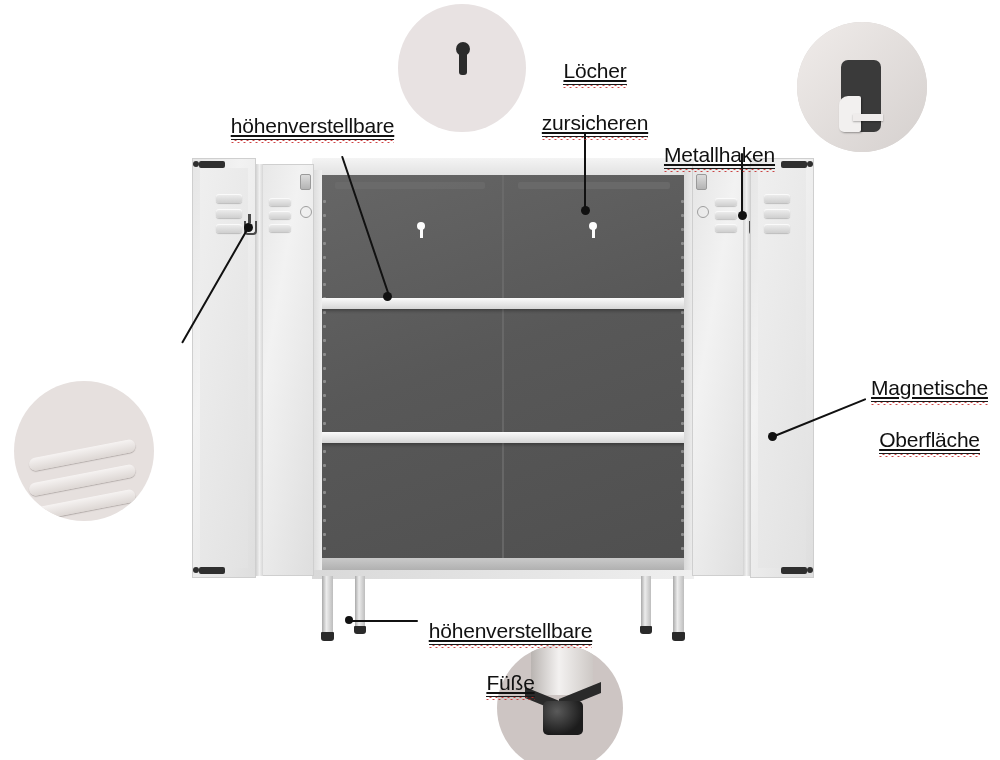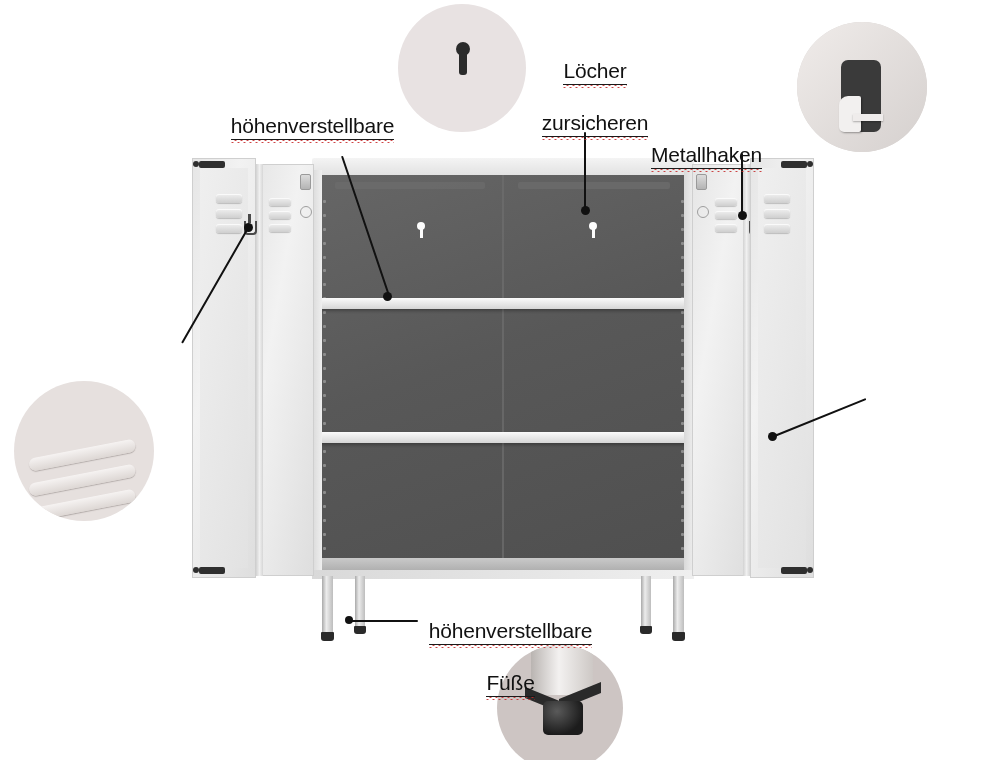--- a/index.html
+++ b/index.html
@@ -20,20 +20,21 @@
     font-size:21px;
     line-height:25px;
     white-space:pre-line;
     letter-spacing:-0.2px;
   }
   .anno span.ln{
     display:inline-block;
     border-bottom:1.5px solid #1a1a1a;
     padding-bottom:1px;
     position:relative;
+    text-decoration:underline;
   }
   
   .anno span.ln::after{
     content:"";
     position:absolute;
     left:0;right:0;bottom:-4px;
     height:3px;
     background-image:
       radial-gradient(circle at 1.5px 2.6px, #c62828 0.9px, transparent 1.1px),
       radial-gradient(circle at 4.5px 0.4px, #c62828 0.9px, transparent 1.1px);
@@ -324,24 +325,28 @@
 
   <div class="anno c" style="left:205px;top:88px;width:215px;">
     <span class="ln">höhenverstellbare</span><br>
   </div>
 
   <div class="anno c" style="left:520px;top:33px;width:150px;">
     <span class="ln">Löcher</span><br>
     <span class="ln">zursicheren</span><br>
   </div>
 
-  <div class="anno c" style="left:624px;top:117px;width:165px;">
+  <div class="anno c" style="left:637px;top:117px;width:165px;">
     <span class="ln">Metallhaken</span>
   </div>
 
+  <div class="anno c" style="left:862px;top:350px;width:135px;">
+    <span class="ln">Magnetische</span><br>
+    <span class="ln">Oberfläche</span>
+  </div>
 
 
   <div class="anno c" style="left:418px;top:593px;width:185px;">
     <span class="ln">höhenverstellbare</span><br>
     <span class="ln">Füße</span>
   </div>
 
 </div>
 
 </body></html>

